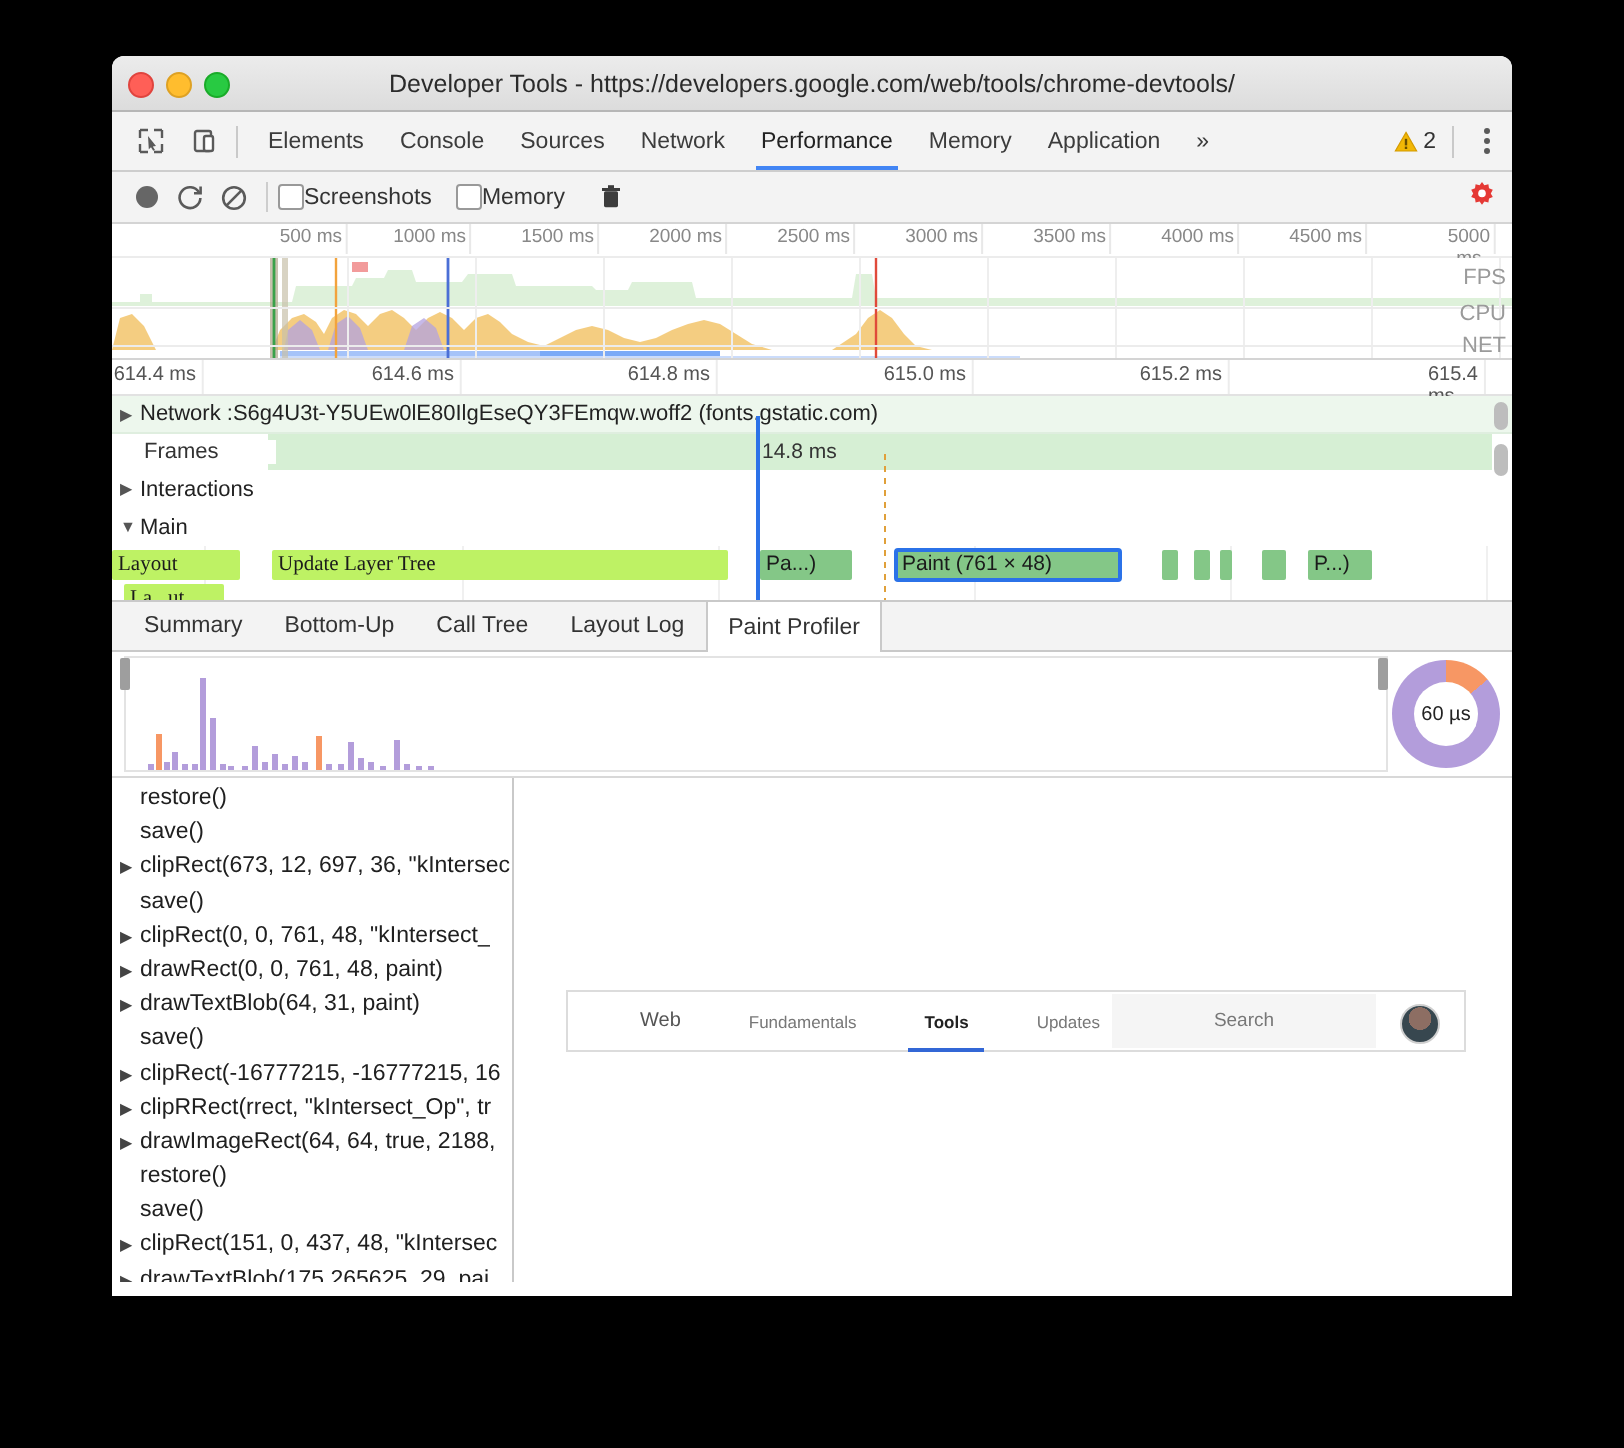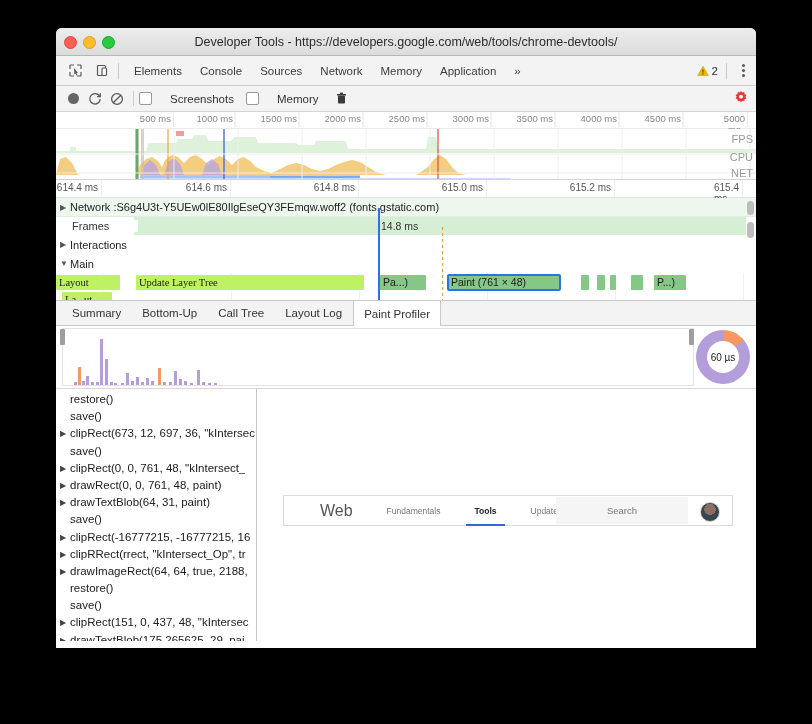--- a/index.html
+++ b/index.html
@@ -71,21 +71,21 @@
 
   
   .rectoolbar {
     height: 25px; display: flex; align-items: center;
     background: #f3f3f3; border-bottom: 1px solid #d4d4d4;
     padding: 0 6px; position: relative;
   }
   .rt-btn { width: 22px; height: 22px; display:flex; align-items:center; justify-content:center; color:#5a5a5a;}
   .rec-dot { width: 11px; height: 11px; border-radius: 50%; background: #666; }
   .rt-sep { width: 1px; height: 15px; background: #cdcdcd; margin: 0 5px; }
-  .cbox { display: flex; align-items: center; gap: 18px; margin-right: 12px; font-size: 11.5px; color: #333; }
+  .cbox { display: flex; align-items: center; gap: 0; margin-right: 12px; font-size: 11.5px; color: #333; }
   .cbox .box {
     width: 11px; height: 11px; border: 1px solid #999;
     border-radius: 2px; background: #fff;
   }
   .gear { position: absolute; right: 8px; color: #e53935; font-size: 14px; line-height: 1;}
 
   
   .overview { position: relative; height: 67px; background: #fff; border-bottom: 1px solid #d4d4d4; }
   .ov-ruler { position: relative; height: 16px; border-bottom: 1px solid #ececec; text-align: center; }
   .ov-tick {
@@ -191,21 +191,21 @@
   .cmd .tri { width: 10px; font-size: 8px; color: #444; flex: 0 0 10px; }
   .cmd .tri.blank { visibility: hidden; }
   .cmd .txt { overflow: hidden; text-overflow: clip; }
 
   .preview { flex: 1; position: relative; background: #fff; }
   .navbar {
     position: absolute; left: 26px; top: 106px; width: 450px; height: 31px;
     border: 1px solid #dcdcdc; background: #fff;
     display: flex; align-items: center; box-sizing: border-box;
   }
-  .nb-web { font-size: 16px; color: #555; margin-left: 36px; }
+  .nb-web { font-size: 10px; color: #555; margin-left: 36px; }
   .nb-item { font-size: 8.5px; color: #777; margin-left: 34px; position: relative; }
   .nb-item.sel { color: #222; font-weight: bold; }
   .nb-item.sel:after {
     content:""; position:absolute; left:-8px; right:-8px; bottom:-10px; height:2px; background:#3367d6;
   }
   .nb-search {
     position: absolute; left: 272px; top: 1px; bottom: 1px; width: 132px;
     background: #f5f5f5; display: flex; align-items: center; justify-content: center;
     font-size: 9.5px; color: #777;
   }
@@ -242,20 +242,21 @@
             <rect x="2.5" y="1.5" width="8" height="10" rx="1" stroke="#5a5a5a" fill="none" stroke-width="1.2"></rect>
             <rect x="7" y="4" width="4.5" height="7.5" rx="1" stroke="#5a5a5a" fill="#fff" stroke-width="1.2"></rect>
           </svg>
       </div>
       <div class="tb-sep"></div>
       <div class="panel-tabs">
         <div class="ptab">Elements</div>
         <div class="ptab">Console</div>
         <div class="ptab">Sources</div>
         <div class="ptab">Network</div>
+        <div class="ptab active">Performance</div>
         <div class="ptab">Memory</div>
         <div class="ptab">Application</div>
         <div class="ptab">»</div>
       </div>
       <div class="tb-right">
         <div class="warn-badge">
           <svg width="12" height="12" viewBox="0 0 12 12">
               <path d="M6 1.2L11.3 10.5H0.7z" fill="#f2b705" stroke="#d49b00" stroke-width="0.6"></path>
               <rect x="5.4" y="4.4" width="1.2" height="3.3" fill="#6b4f00"></rect>
               <rect x="5.4" y="8.3" width="1.2" height="1.2" fill="#6b4f00"></rect>

